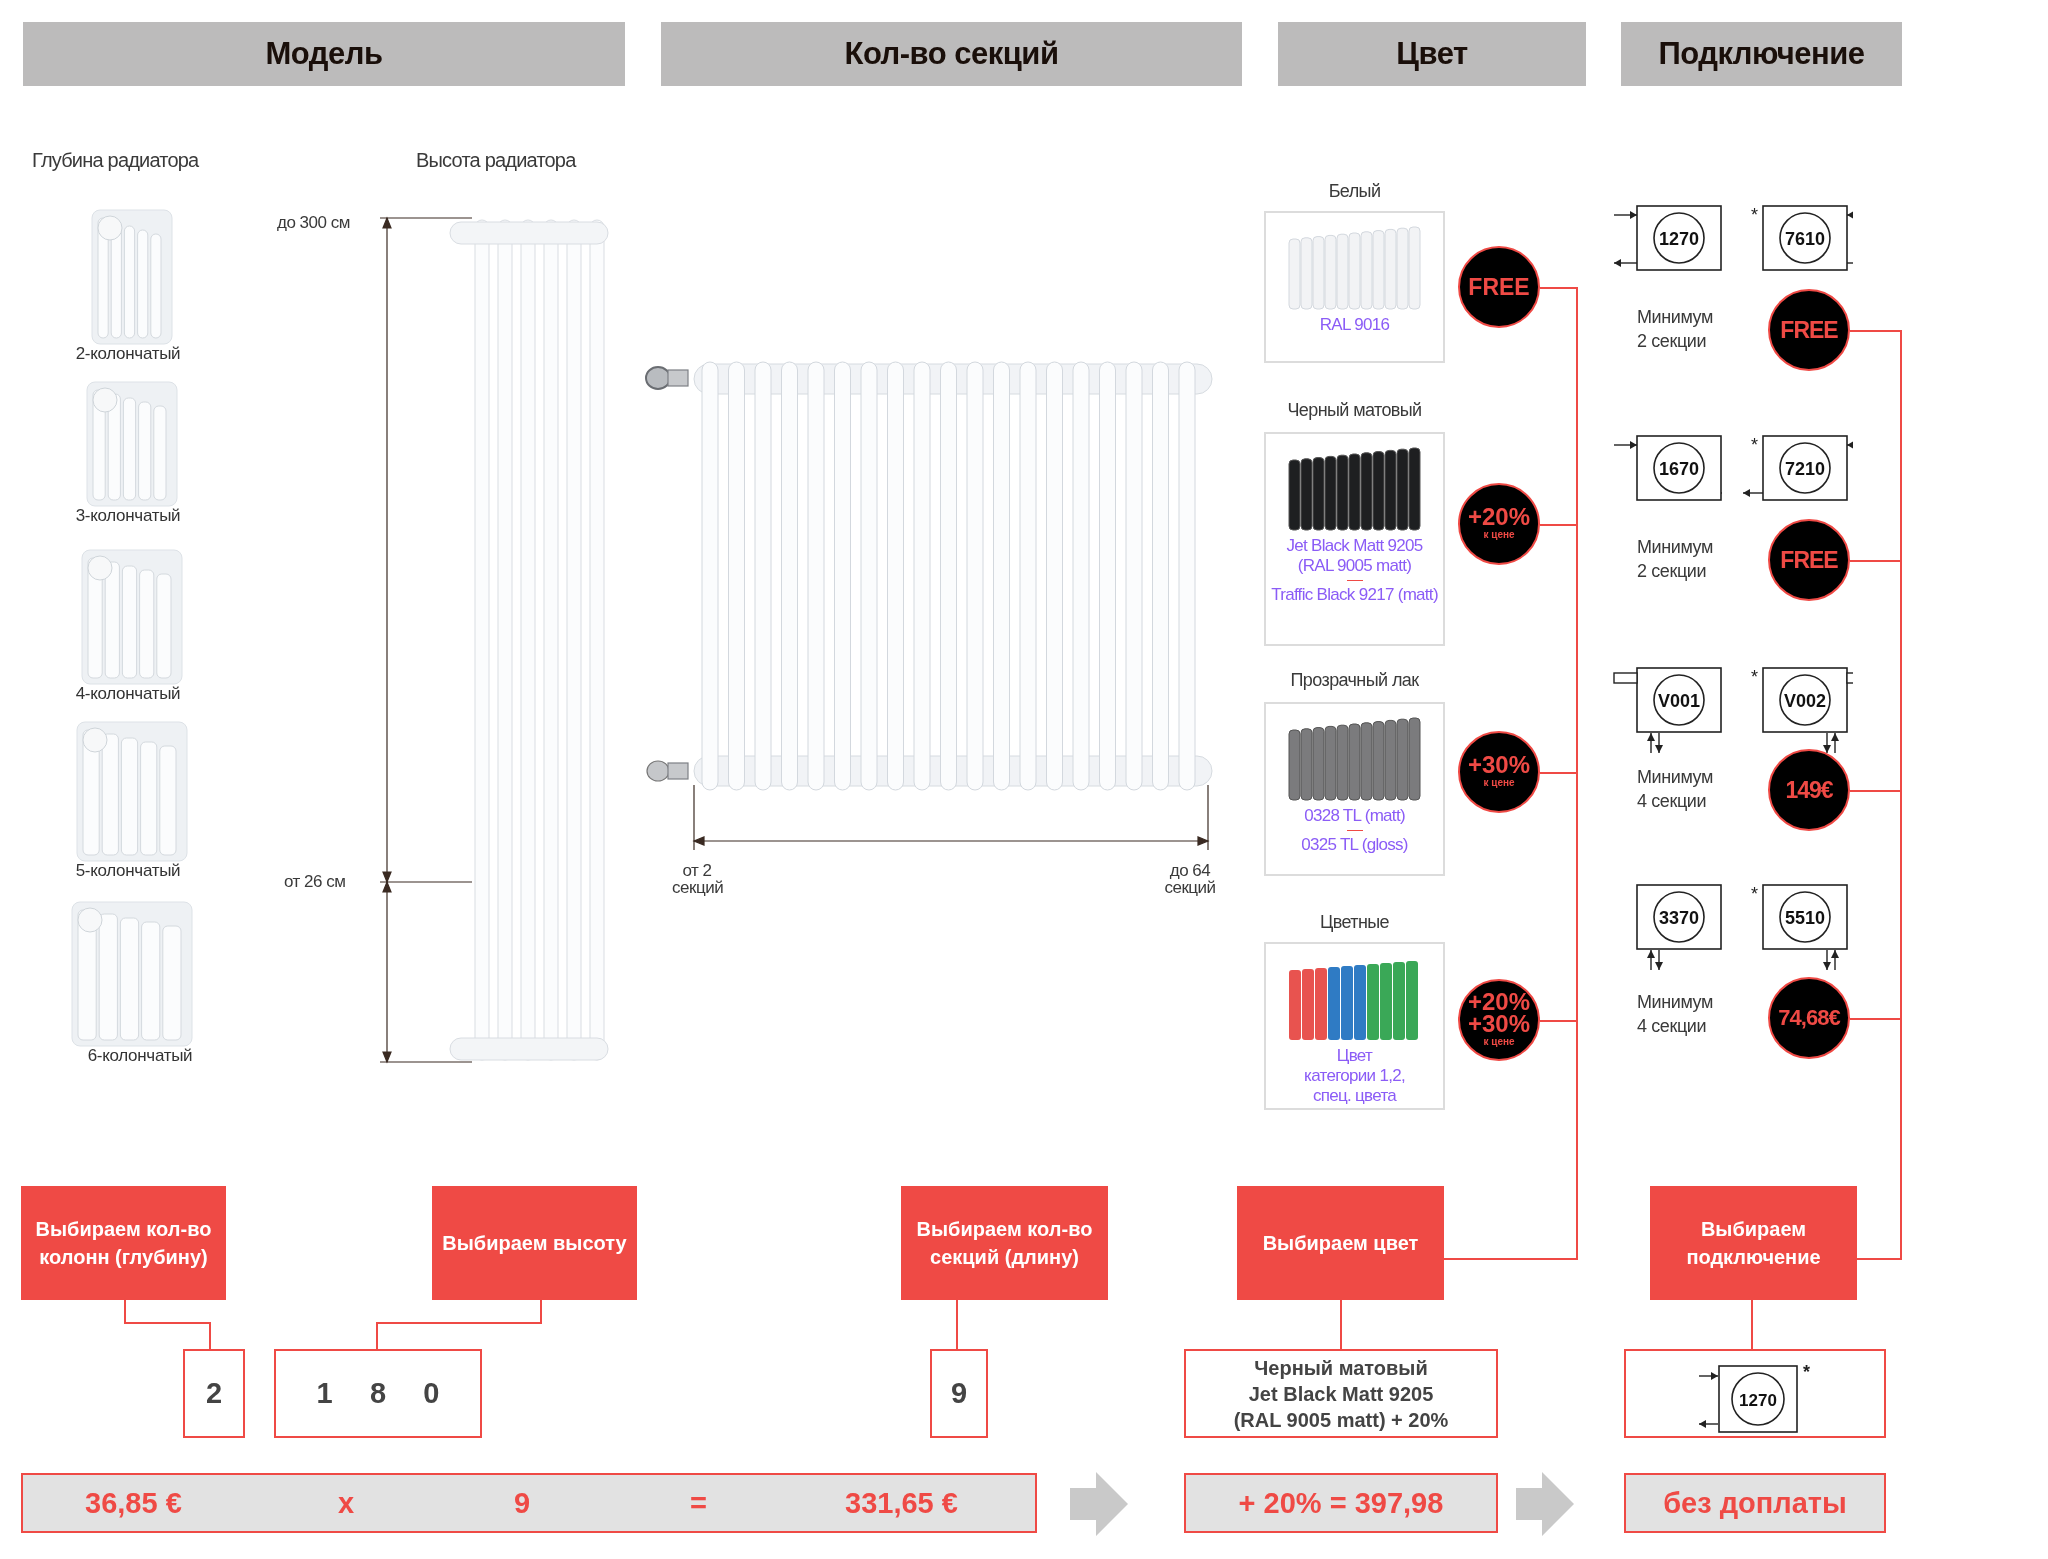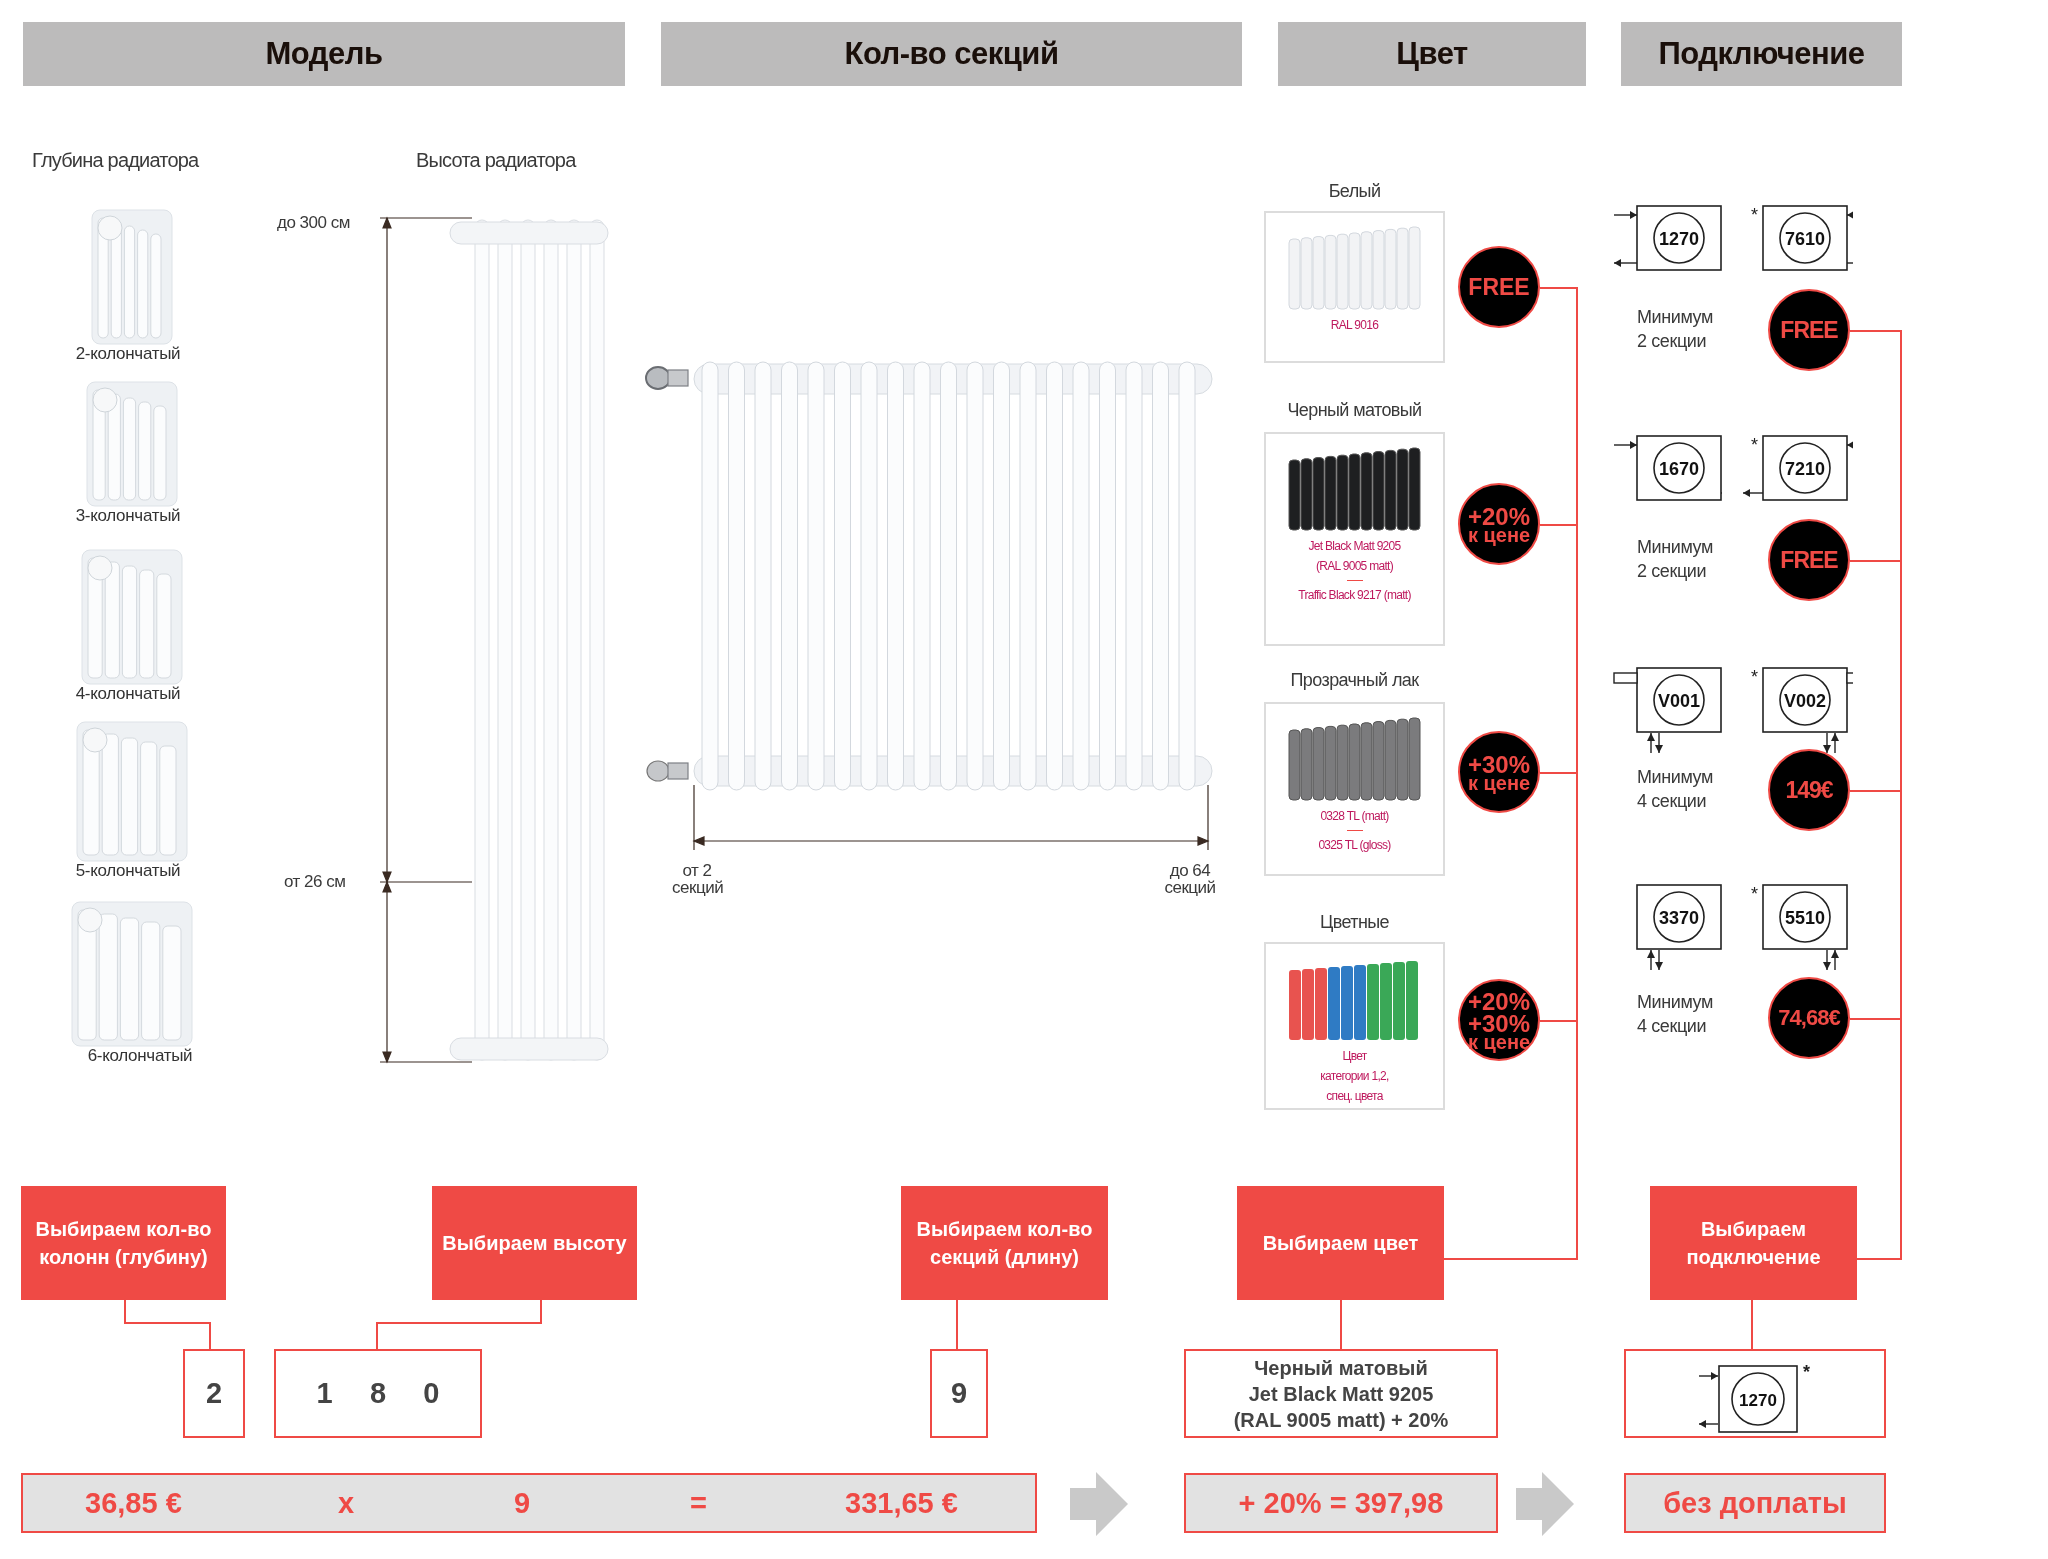--- a/index.html
+++ b/index.html
@@ -5,25 +5,25 @@
   html, body { margin:0; padding:0; background:#ffffff; }
   body { width:2048px; height:1559px; position:relative; overflow:hidden; font-family:"Liberation Sans", sans-serif; color:#222; }
   .abs { position:absolute; }
   .hdr { position:absolute; top:22px; height:64px; background:#bcbbbb; display:flex; align-items:center; justify-content:center; font-weight:bold; font-size:31px; color:#1a0f0a; letter-spacing:-0.5px; }
   .lbl { position:absolute; font-size:20px; color:#3a3a3a; letter-spacing:-0.8px; white-space:nowrap; }
   .small { font-size:17px; color:#3a3a3a; letter-spacing:-0.5px; white-space:nowrap; }
   .model-img { position:absolute; }
   .model-cap { position:absolute; font-size:17px; color:#333; text-align:center; width:160px; letter-spacing:-0.3px; }
   .card { position:absolute; left:1264px; width:181px; border:2px solid #dcdcdc; background:#fff; box-sizing:border-box; text-align:center; }
   .card-title { position:absolute; left:1264px; width:181px; text-align:center; font-size:18px; color:#3a3a3a; letter-spacing:-0.6px; }
-  .card-text { font-size:12px; color:#be185d; line-height:20px; letter-spacing:-0.7px; }
+  .card-text { font-size:17px; color:#8b5cf6; line-height:20px; letter-spacing:-0.7px; }
   .dash { display:block; width:16px; height:1px; background:#ef4a45; margin:4px auto; }
   .badge { position:absolute; width:82px; height:82px; border:2px solid #ef4a45; border-radius:50%; box-sizing:border-box; display:flex; flex-direction:column; align-items:center; justify-content:center; color:#ef4a45; font-weight:bold; background:#000000; }
   .badge .big { font-size:24px; line-height:22px; }
-  .badge .sm { font-size:20px; line-height:14px; }
+  .badge .sm { font-size:10px; line-height:14px; }
   .redline { position:absolute; background:#ef4a45; }
   .conn { position:absolute; }
   .conn-min { position:absolute; font-size:18px; color:#3a3a3a; line-height:24px; letter-spacing:-0.4px; }
   .step { position:absolute; top:1186px; height:114px; background:#ef4a45; color:#fff; font-weight:bold; font-size:20px; line-height:28px; display:flex; align-items:center; justify-content:center; text-align:center; box-sizing:border-box; padding:0 6px; }
   .valbox { position:absolute; top:1349px; height:89px; border:2px solid #ef4a45; box-sizing:border-box; background:#fff; display:flex; align-items:center; justify-content:center; font-weight:bold; color:#444; }
   .totbar { position:absolute; top:1473px; height:60px; border:2px solid #ef4a45; background:#e2e2e2; box-sizing:border-box; color:#ef4a45; font-weight:bold; font-size:29px; }
   .totbar span { position:absolute; top:12px; }
   .garrow { position:absolute; }
 </style>
 </head>

